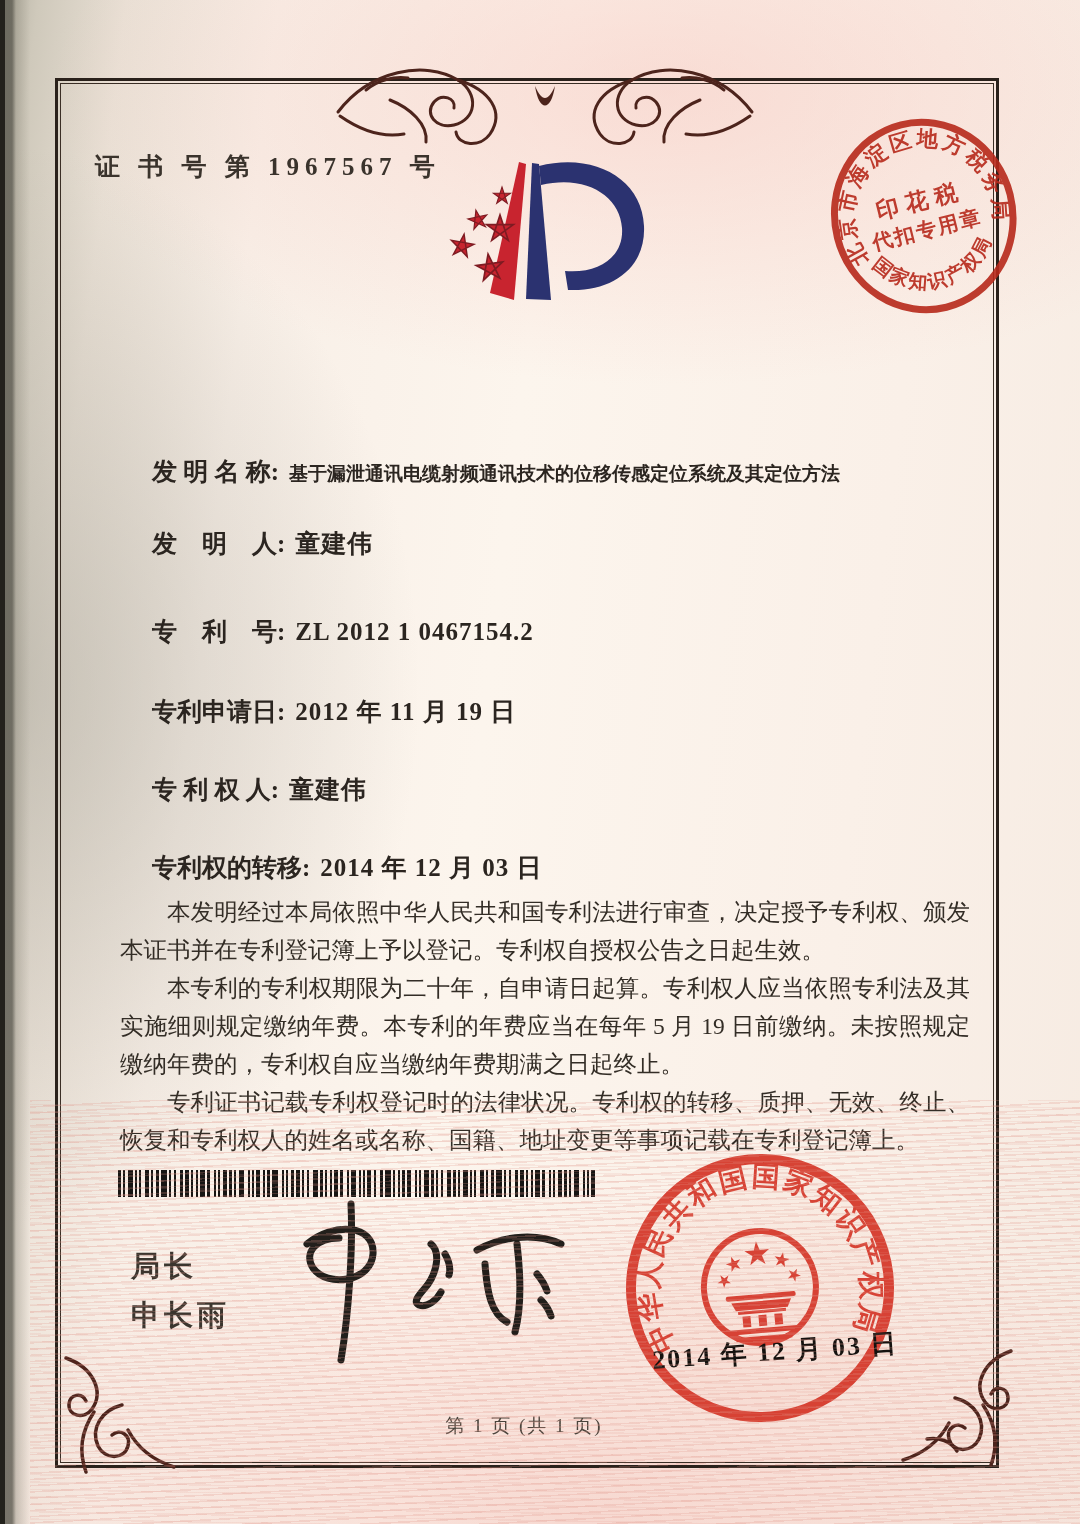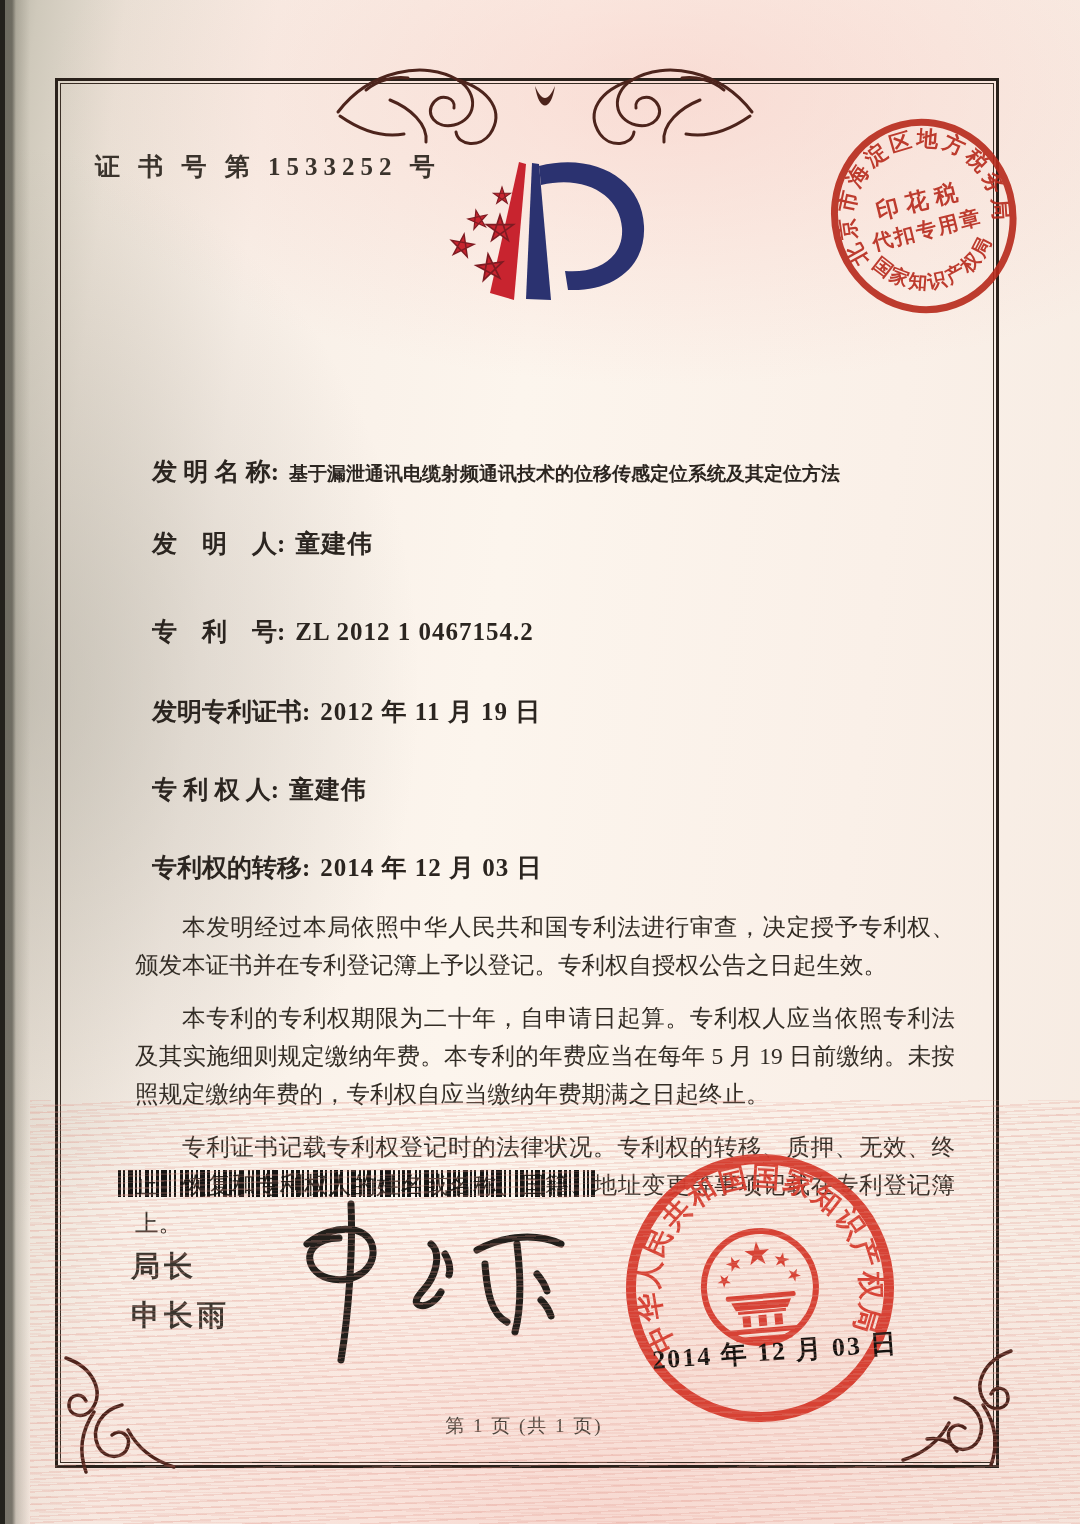--- a/index.html
+++ b/index.html
@@ -26,21 +26,21 @@
   .title{position:absolute;left:55px;width:938px;top:310px;text-align:center;
     font-size:54px;font-weight:700;letter-spacing:36px;text-indent:36px;color:#241e19;white-space:nowrap;}
   .fields{position:absolute;left:120px;top:455px;width:850px;}
   .field{position:absolute;left:0;white-space:nowrap;font-size:25px;font-weight:600;color:#2b2520;}
   .field .lbl{display:inline-block;margin-left:32px;}
   .field .val{margin-left:10px;letter-spacing:1px;}
   .f0{top:0;}  .f1{top:72px;} .f2{top:160px;} .f3{top:240px;} .f4{top:318px;} .f5{top:396px;}
   .f0 .val{letter-spacing:0;font-size:19px;}
   .paras{position:absolute;left:120px;top:893px;width:850px;font-size:23.5px;line-height:38px;
     text-align:justify;color:#332d26;font-weight:500;}
-  .paras p{margin:15px;text-indent:2em;}
+  .paras p{margin:0;text-indent:2em;}
   .barcode{position:absolute;left:118px;top:1170px;width:492px;height:27px;display:flex;align-items:stretch;overflow:hidden;}
   .director{position:absolute;left:131px;top:1242px;font-size:29px;font-weight:600;letter-spacing:4px;color:#3b352e;line-height:49px;}
   .signature{position:absolute;left:255px;top:1192px;width:330px;height:175px;}
   .seal{position:absolute;left:622px;top:1150px;width:276px;height:276px;transform:rotate(-5deg);opacity:.95;}
   .seal-date{position:absolute;left:652px;top:1334px;width:250px;font-size:26px;font-weight:700;color:#14110e;
     letter-spacing:2px;transform:rotate(-4deg);white-space:nowrap;}
   .tax-stamp{position:absolute;left:826px;top:116px;width:196px;height:202px;transform:rotate(-14deg);opacity:.9;}
   .footer{position:absolute;left:55px;width:938px;top:1413px;text-align:center;font-size:19px;letter-spacing:2px;color:#4a443c;}
   svg text{font-family:"Liberation Serif","DejaVu Serif",serif;}
 </style>
@@ -84,21 +84,21 @@
     <svg viewBox="0 0 132 135" width="132" height="135">
       <g transform="translate(132,0) scale(-1,1)" stroke="#4d241c" fill="none" stroke-width="3.5" stroke-linecap="round">
         <path d="M118 8 C90 18 80 42 92 59 C100 70 116 66 115 54 C114 44 102 42 98 51"></path>
         <path d="M62 55 C82 60 94 78 86 96 C79 110 60 110 56 96 C53 85 64 78 72 85"></path>
         <path d="M10 117 C32 110 47 97 56 80"></path>
         <path d="M90 62 C102 80 106 100 98 122"></path>
       </g>
     </svg>
   </div>
 
-  <div class="cert-no">证 书 号 第 1533252 号</div>
+  <div class="cert-no">证 书 号 第 1967567 号</div>
 
   <div class="logo">
     <svg viewBox="0 0 252 162" width="252" height="162">
       <defs>
           <path id="star" d="M0 -1 L0.588 0.809 L-0.951 -0.309 L0.951 -0.309 L-0.588 0.809 Z"></path>
         </defs>
       <path d="M91 12 L98 14 L86 150 L62 143 Z" fill="#c8242f"></path>
       <path d="M104 13 L111 14 L123 150 L98 149 Z" fill="#2b3270"></path>
       <path d="M111 16 C165 2 214 28 216 76 C218 118 184 142 140 140 L137 121 C172 124 196 106 194 78 C192 46 158 24 113 35 Z" fill="#2b3270"></path>
       <g fill="#c8242f" stroke="#7e1b22" stroke-width="0.12">
@@ -132,21 +132,21 @@
     <div class="field f0">
       <span class="lbl">发 明 名 称:</span><span class="val">基于漏泄通讯电缆射频通讯技术的位移传感定位系统及其定位方法</span>
     </div>
     <div class="field f1">
       <span class="lbl">发　明　人:</span><span class="val">童建伟</span>
     </div>
     <div class="field f2">
       <span class="lbl">专　利　号:</span><span class="val">ZL 2012 1 0467154.2</span>
     </div>
     <div class="field f3">
-      <span class="lbl">发明专利证书:</span><span class="val">2012 年 11 月 19 日</span>
+      <span class="lbl">专利申请日:</span><span class="val">2012 年 11 月 19 日</span>
     </div>
     <div class="field f4">
       <span class="lbl">专 利 权 人:</span><span class="val">童建伟</span>
     </div>
     <div class="field f5">
       <span class="lbl">专利权的转移:</span><span class="val">2014 年 12 月 03 日</span>
     </div>
   </div>
 
   <div class="paras">

